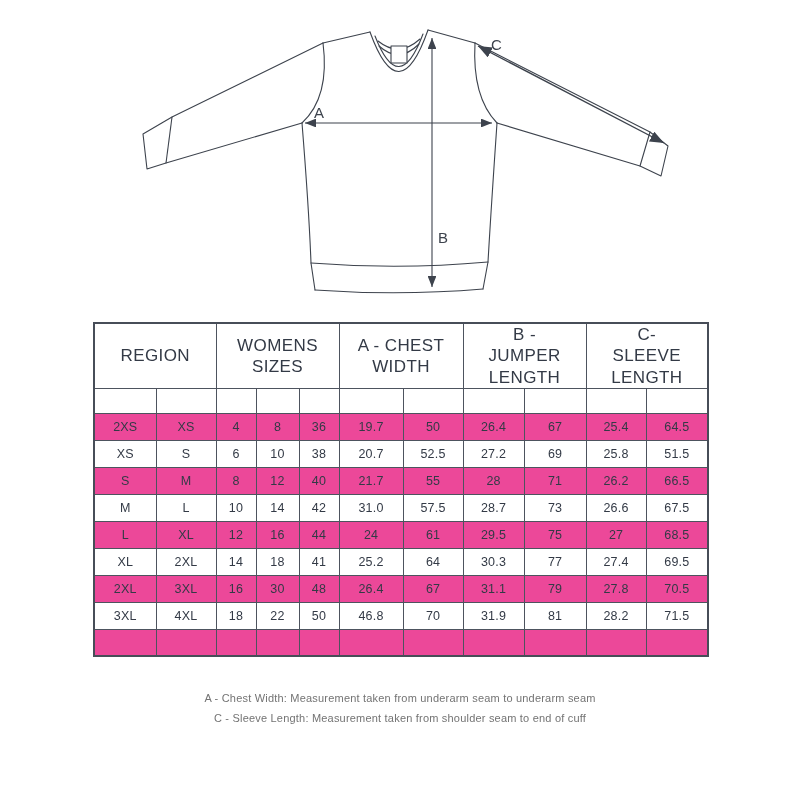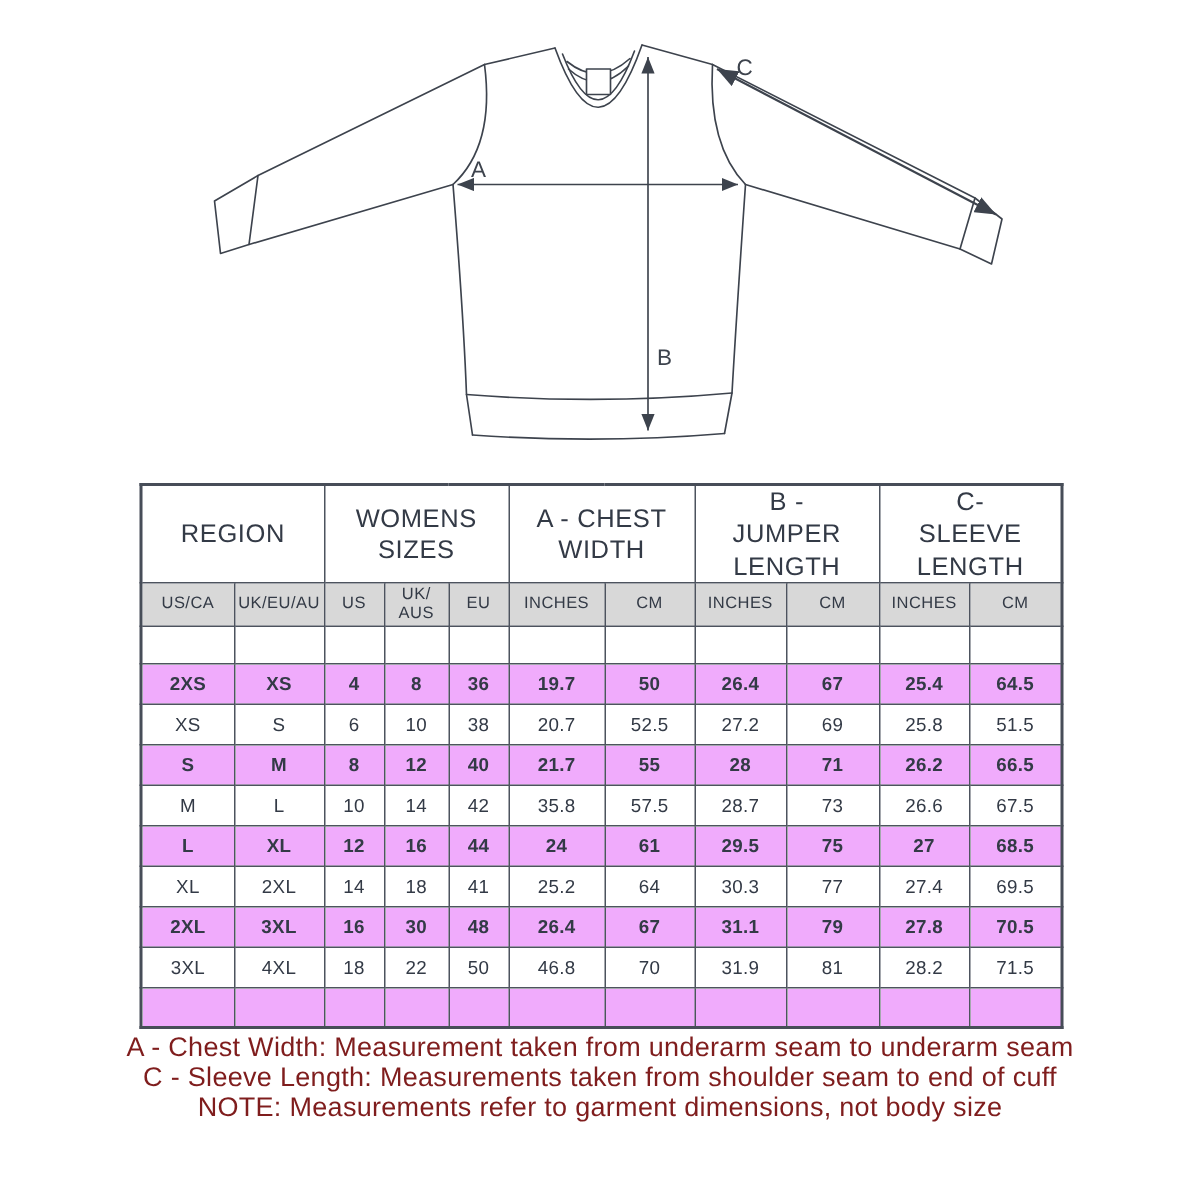--- a/index.html
+++ b/index.html
@@ -50,37 +50,37 @@
     background: #d8d8d8;
     font-size: 11px;
     font-weight: normal;
     letter-spacing: 0.3px;
     line-height: 1.15;
     white-space: pre-line;
   }
   tbody tr { height: 27px; }
   tbody tr.filler { height: 25px; }
   tbody tr.filler-bottom { height: 27px; }
-  tbody tr.shade td { background: #f0abfc; font-weight: bold; }
+  tbody tr.shade td { background: #ec4899; }
   tbody td {
     font-size: 12.5px;
     letter-spacing: 0.2px;
   }
   .footnotes {
     position: absolute;
     top: 688px;
     left: 0;
     width: 800px;
     text-align: center;
   }
   .footnote-line {
-    font-size: 18px;
+    font-size: 11px;
     line-height: 20px;
     letter-spacing: 0.2px;
-    color: #7f1d1d;
+    color: #737373;
   }
 </style>
 </head>
 <body>
 
 <div class="page">
 
   <svg class="diagram" viewBox="0 0 800 312" xmlns="http://www.w3.org/2000/svg">
     <defs>
       <marker id="ah-end" markerWidth="10" markerHeight="8" refX="10" refY="4" orient="auto">
@@ -146,34 +146,20 @@
           <col style="width:62px">
       </colgroup>
       <thead>
         <tr class="group-row">
           <th colspan="2">REGION</th>
           <th colspan="3">WOMENS SIZES</th>
           <th colspan="2">A - CHEST WIDTH</th>
           <th colspan="2">B - JUMPER LENGTH</th>
           <th colspan="2">C- SLEEVE LENGTH</th>
         </tr>
-        <tr class="sub-row">
-          <th>US/CA</th>
-          <th>UK/EU/AU</th>
-          <th>US</th>
-          <th>UK/
-AUS</th>
-          <th>EU</th>
-          <th>INCHES</th>
-          <th>CM</th>
-          <th>INCHES</th>
-          <th>CM</th>
-          <th>INCHES</th>
-          <th>CM</th>
-        </tr>
       </thead>
       <tbody>
           <tr class="filler">
             <td></td>
             <td></td>
             <td></td>
             <td></td>
             <td></td>
             <td></td>
             <td></td>
@@ -220,21 +206,21 @@
             <td>71</td>
             <td>26.2</td>
             <td>66.5</td>
           </tr>
           <tr>
             <td>M</td>
             <td>L</td>
             <td>10</td>
             <td>14</td>
             <td>42</td>
-            <td>35.8</td>
+            <td>31.0</td>
             <td>57.5</td>
             <td>28.7</td>
             <td>73</td>
             <td>26.6</td>
             <td>67.5</td>
           </tr>
           <tr class="shade">
             <td>L</td>
             <td>XL</td>
             <td>12</td>
@@ -298,17 +284,16 @@
             <td></td>
             <td></td>
             <td></td>
           </tr>
         </tbody>
     </table>
   </div>
 
   <div class="footnotes">
     <div class="footnote-line">A - Chest Width: Measurement taken from underarm seam to underarm seam</div>
-    <div class="footnote-line">C - Sleeve Length: Measurements taken from shoulder seam to end of cuff</div>
-    <div class="footnote-line">NOTE: Measurements refer to garment dimensions, not body size</div>
+    <div class="footnote-line">C - Sleeve Length: Measurement taken from shoulder seam to end of cuff</div>
   </div>
 
 </div>
 
 </body></html>

